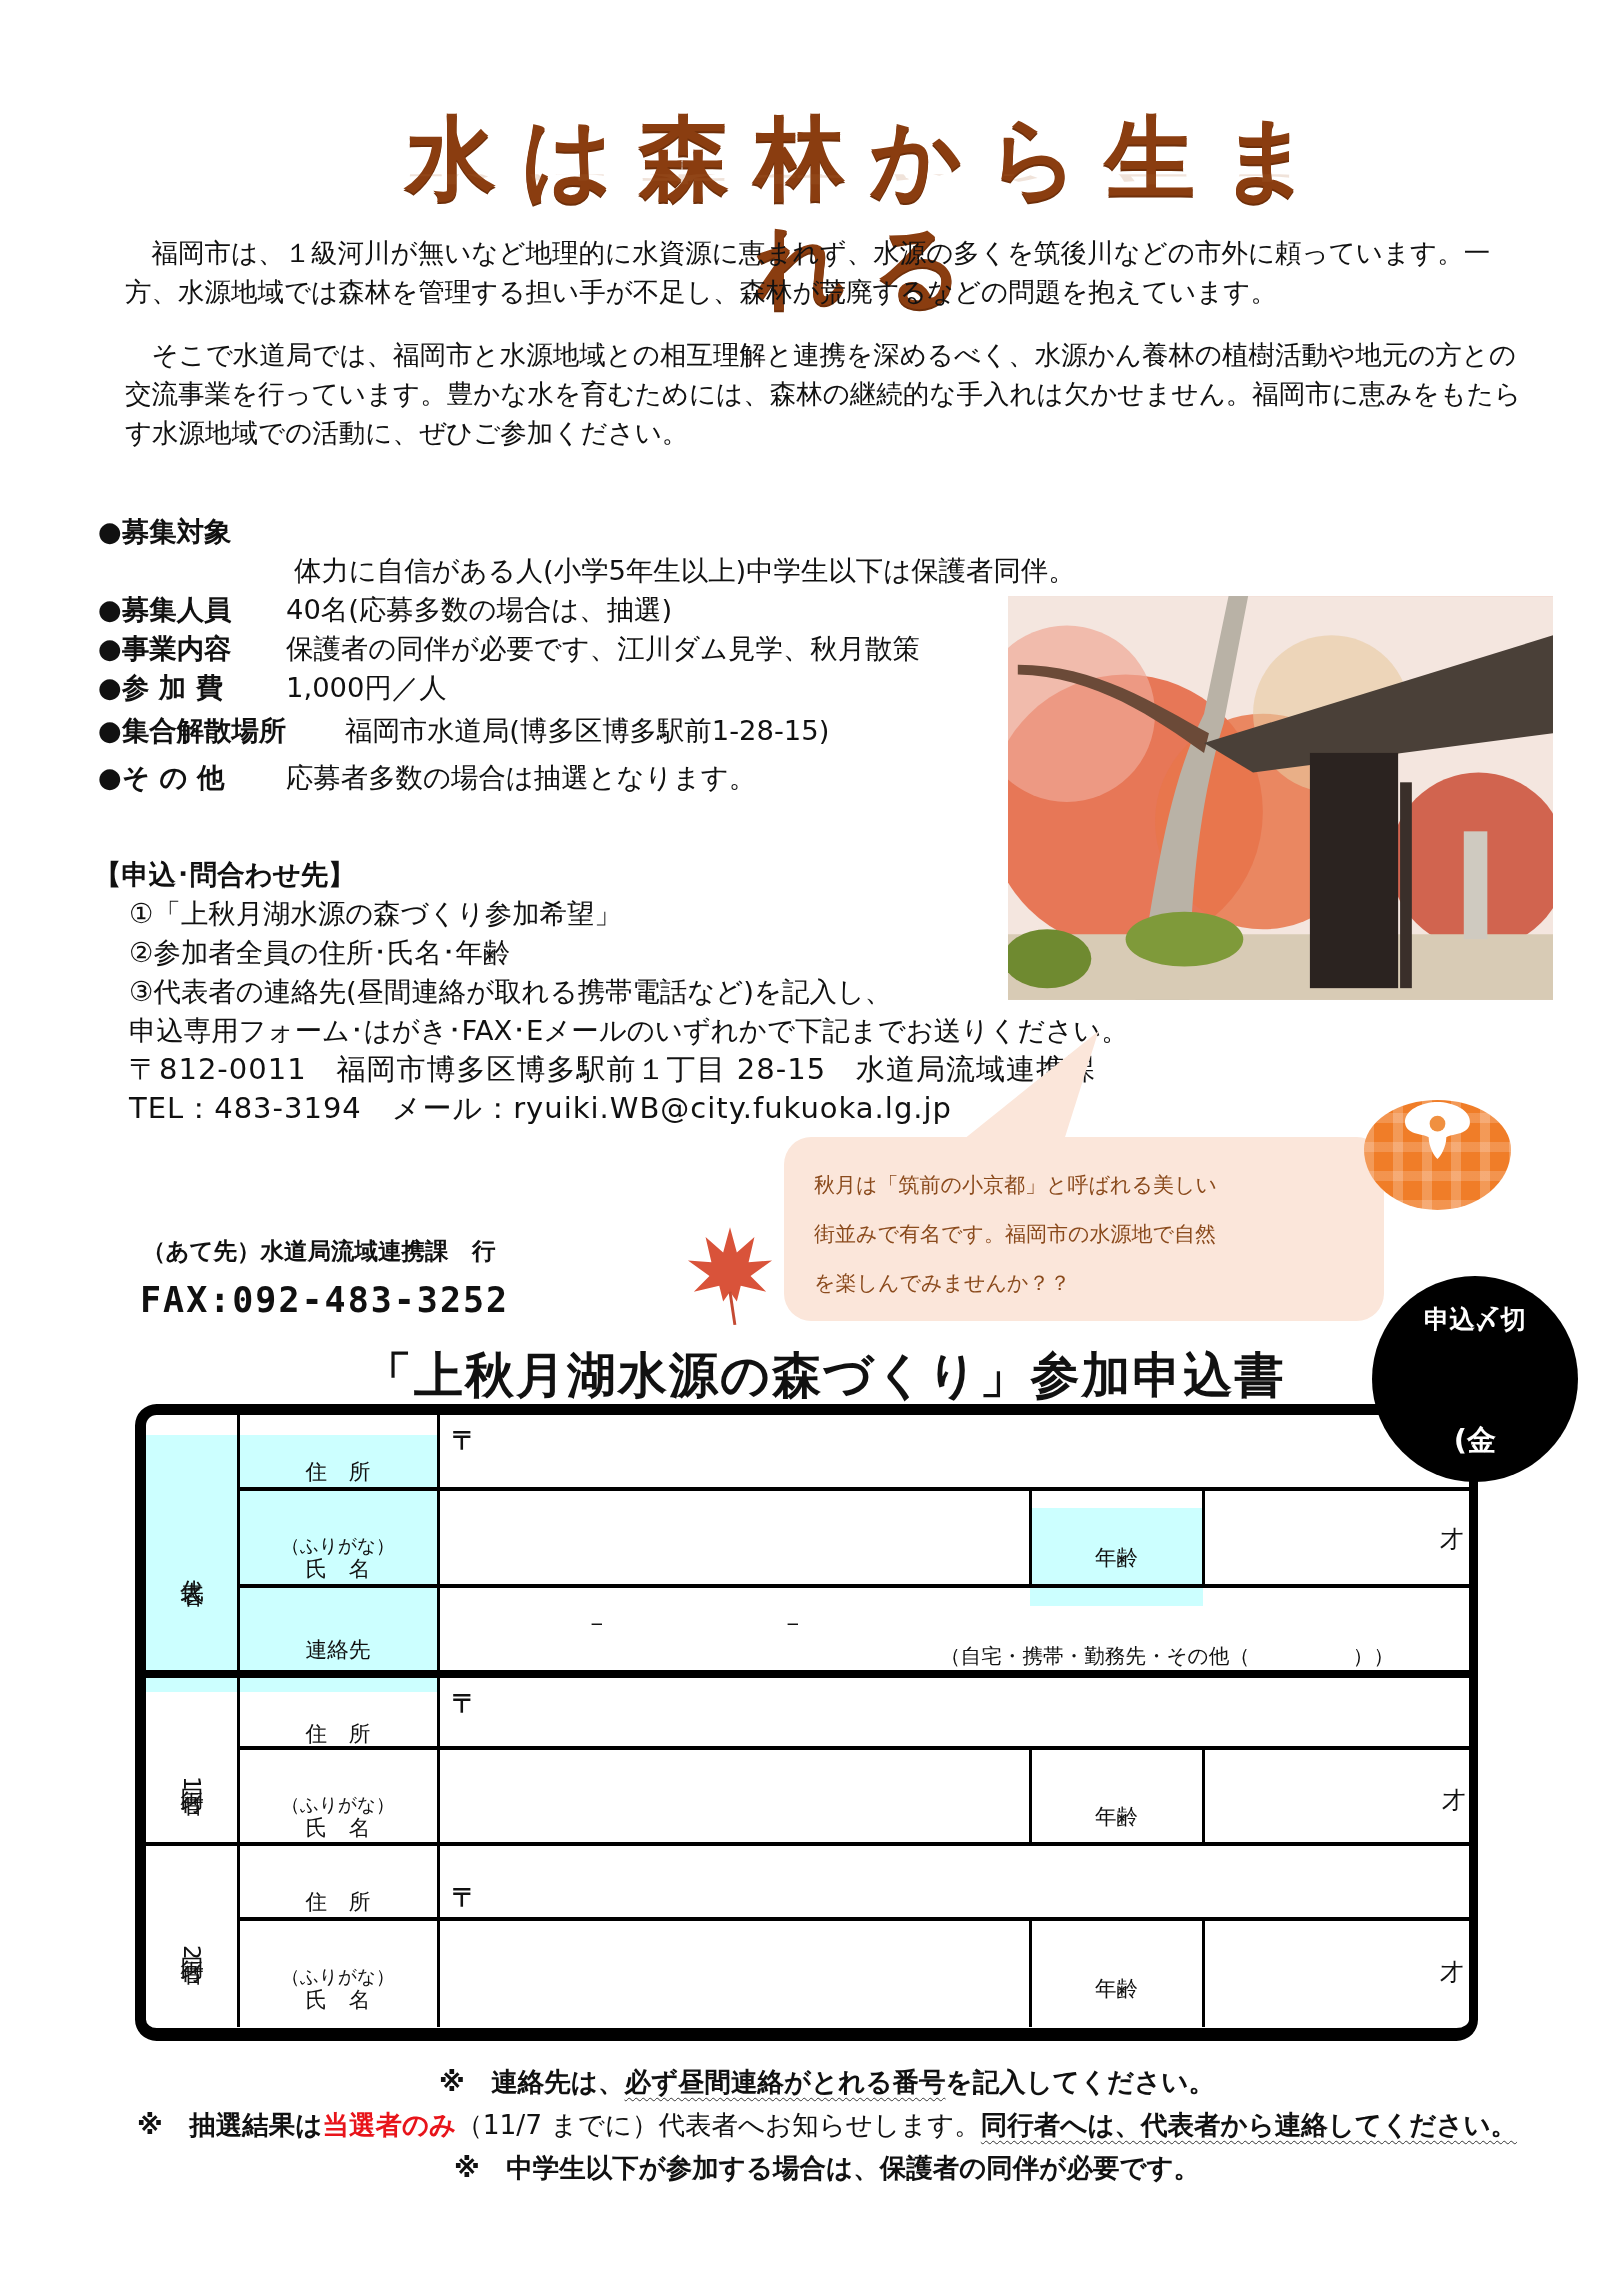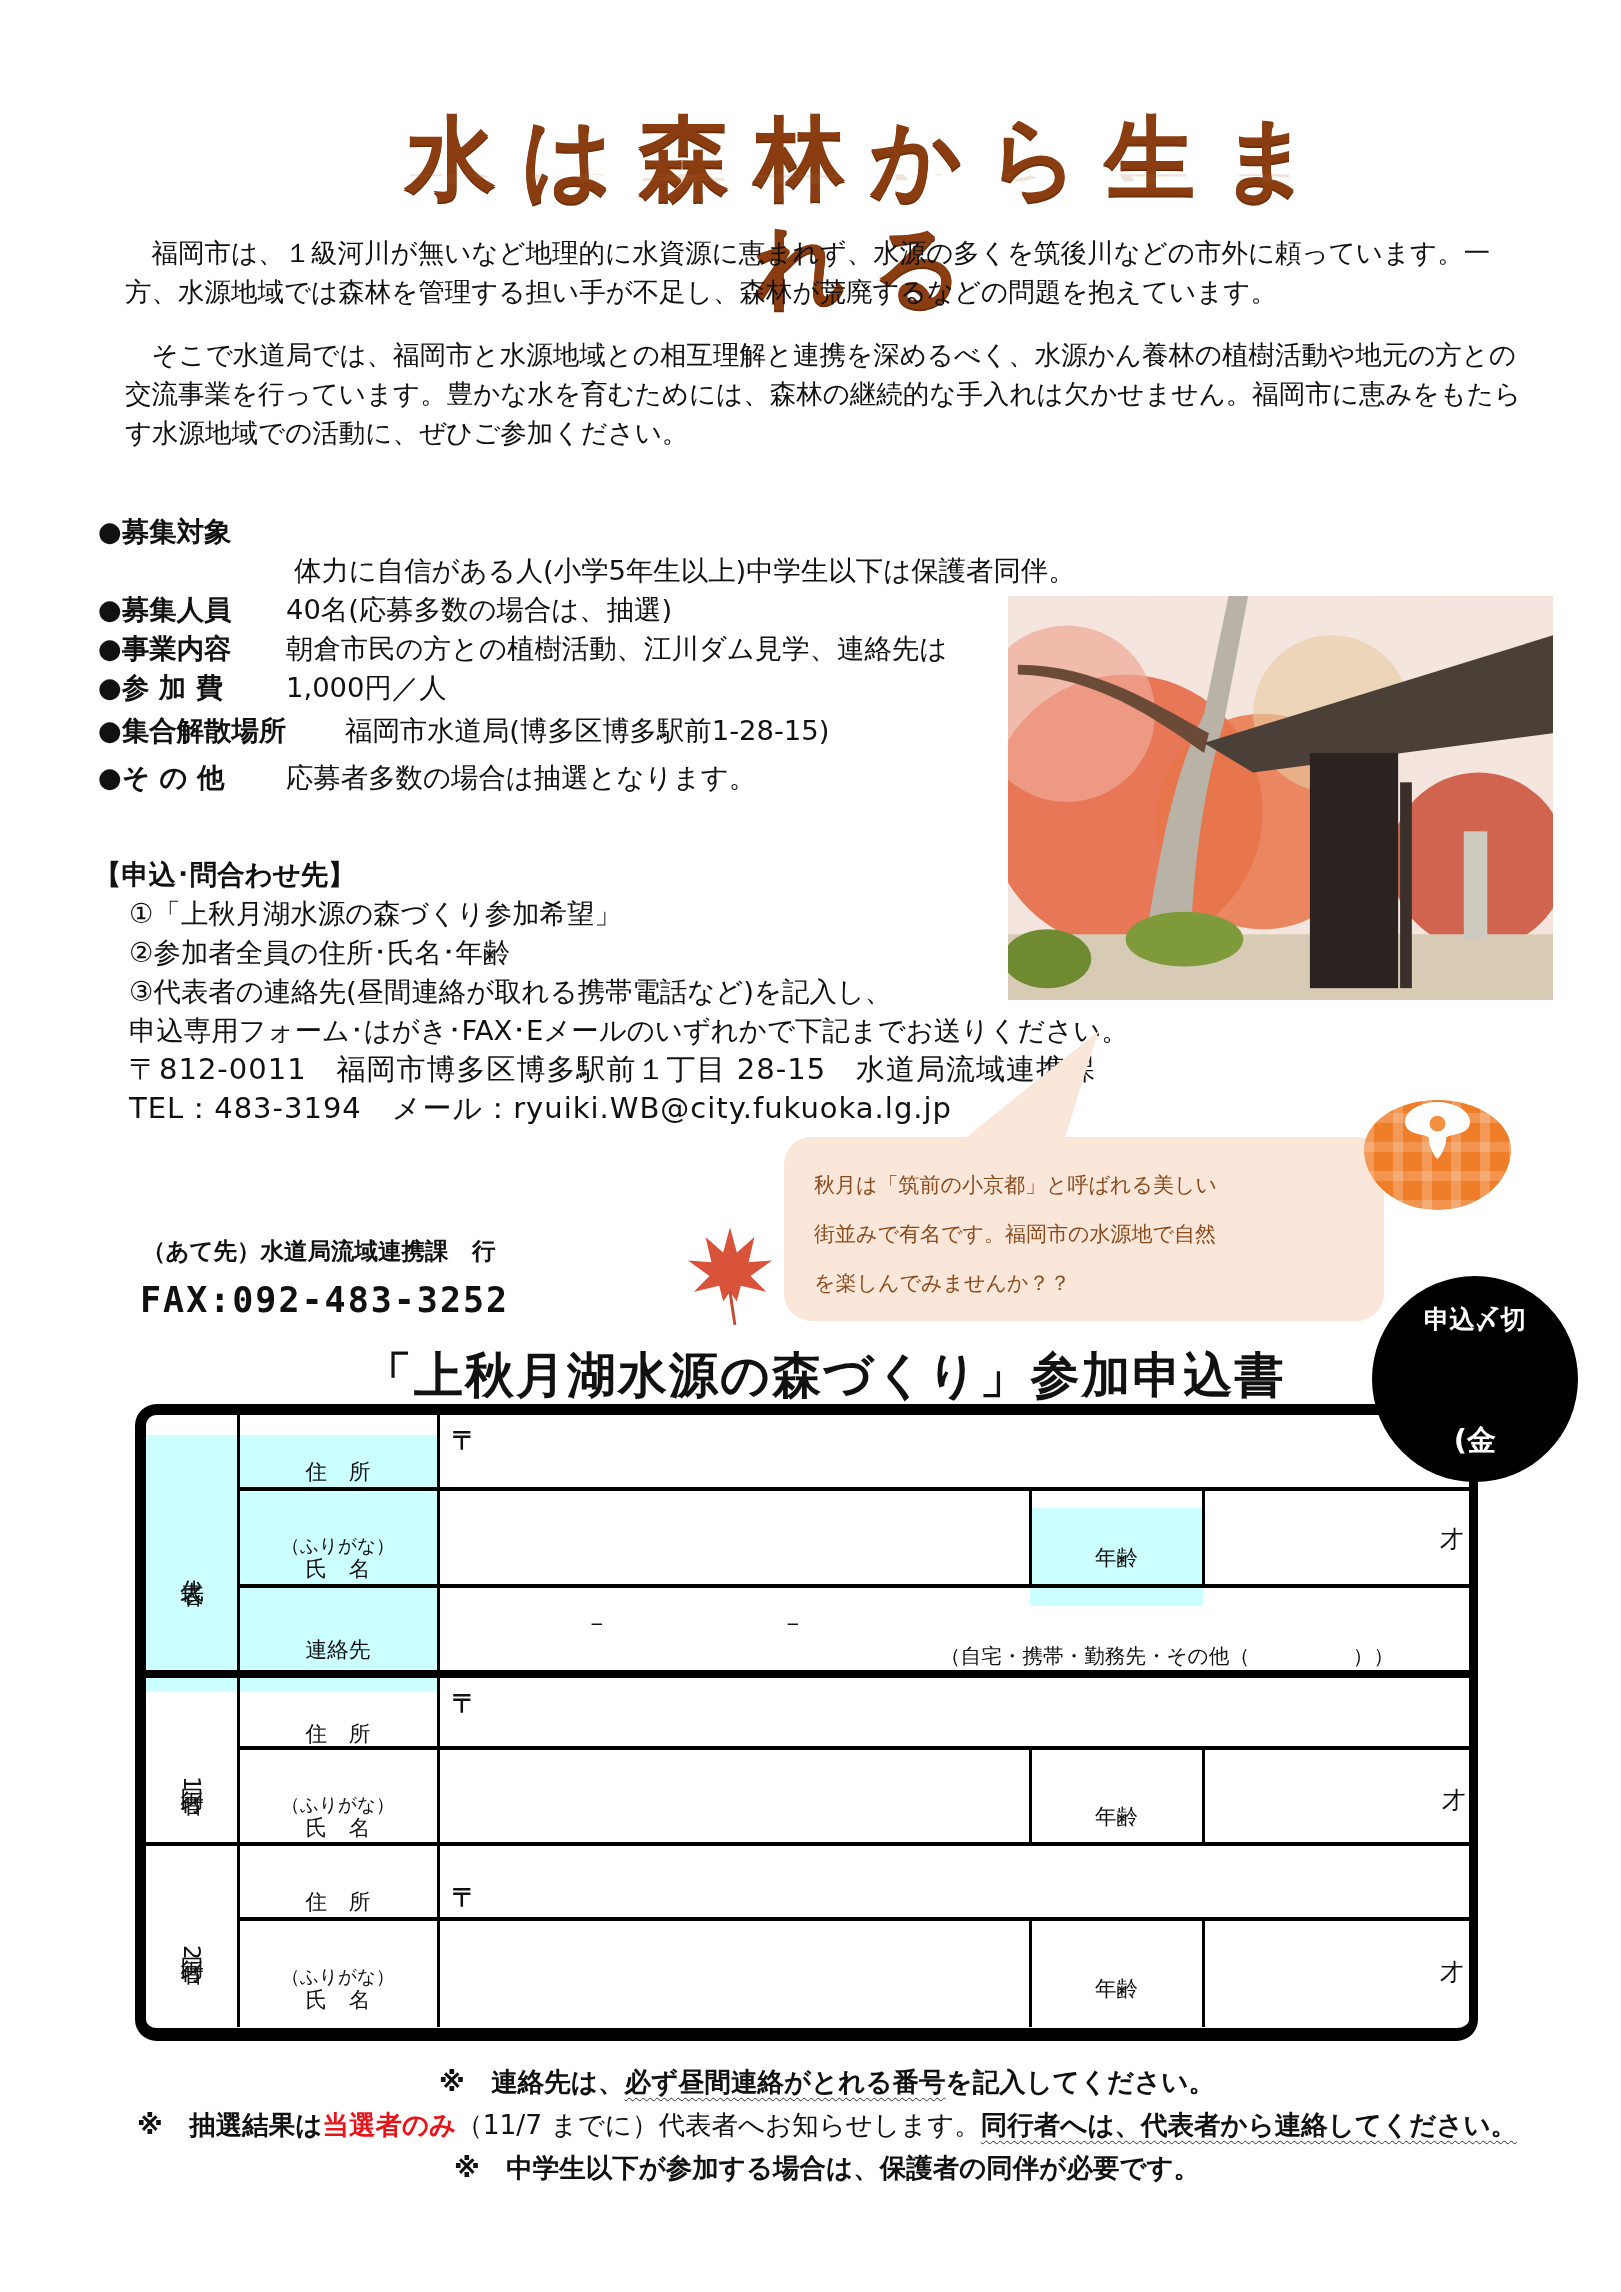--- a/index.html
+++ b/index.html
@@ -111,21 +111,21 @@
   <div class="drow">
     <span style="width:196px"></span>
     <span class="dval">体力に自信がある人(小学5年生以上)中学生以下は保護者同伴。</span>
   </div>
   <div class="drow">
     <span class="dlabel" style="width:188px">●募集人員</span>
     <span class="dval">40名(応募多数の場合は、抽選)</span>
   </div>
   <div class="drow">
     <span class="dlabel" style="width:188px">●事業内容</span>
-    <span class="dval">朝倉市民の方との植樹活動、江川ダム見学、連絡先は</span>
+    <span class="dval">保護者の同伴が必要です、江川ダム見学、秋月散策</span>
   </div>
   <div class="drow">
     <span class="dlabel" style="width:188px">●参 加 費</span>
     <span class="dval">1,000円／人</span>
   </div>
   <div class="drow" style="margin-top:3.9px">
     <span class="dlabel" style="width:247px">●集合解散場所</span>
     <span class="dval">福岡市水道局(博多区博多駅前1-28-15)</span>
   </div>
   <div class="drow" style="margin-top:7.8px">

